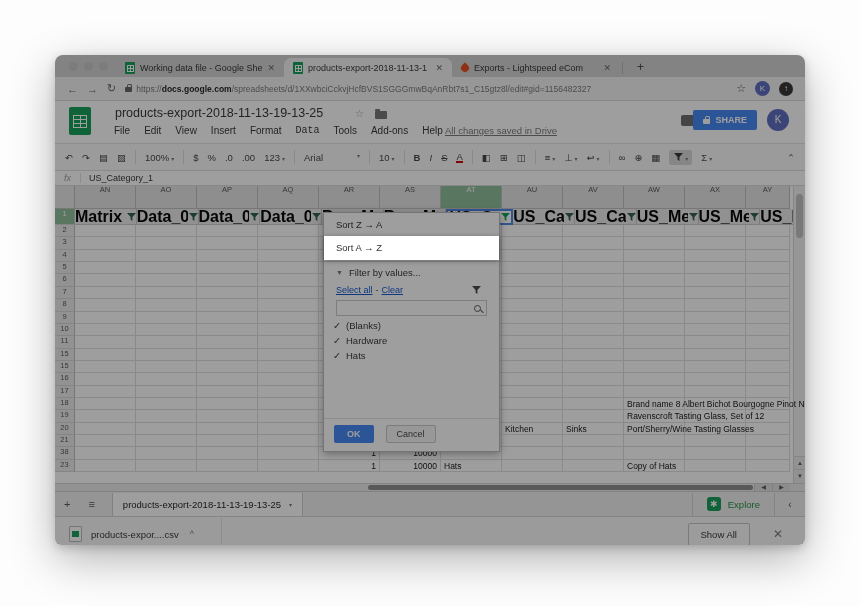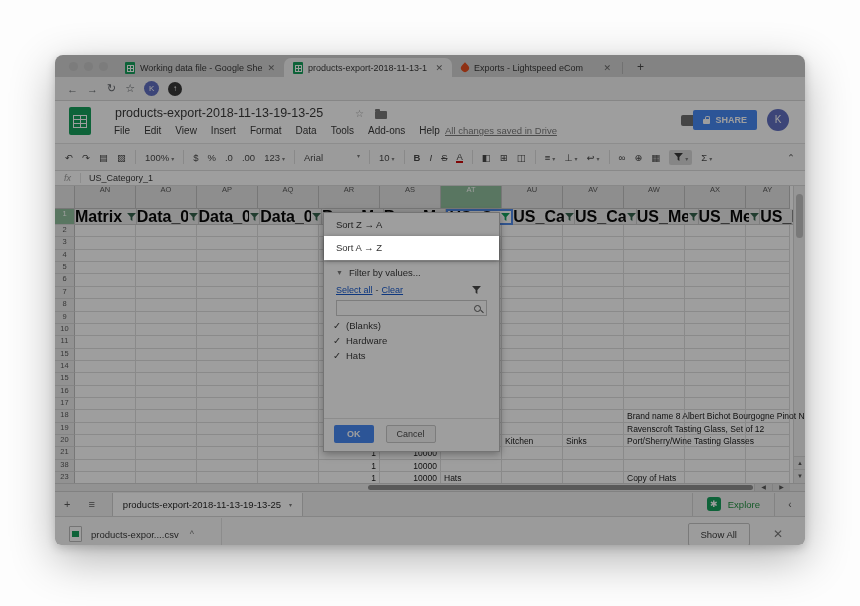--- a/index.html
+++ b/index.html
@@ -154,37 +154,41 @@
       <span class="x">✕</span>
     </div>
     <div class="tdiv"></div>
     <div class="newtab">+</div>
   </div>
 
   <div class="addressbar">
     <span class="navic">←</span>
     <span class="navic">→</span>
     <span class="navic">↻</span>
+    <div class="url">
+      <span class="lock"></span>
+      <span><span>https://</span><b>docs.google.com</b><span>/spreadsheets/d/1XXwbciCckvjHcfBVS1SGGGmwBqAnRbt7s1_C15gtz8l/edit#gid=1156482327</span></span>
+    </div>
     <span class="star">☆</span>
     <span class="avatar">K</span>
     <span class="extbtn">↑</span>
   </div>
 
   <div class="docbar">
     <div class="doclogo"></div>
     <div class="doctitle">products-export-2018-11-13-19-13-25</div>
     <div class="docstar">☆</div>
     <div class="folder"></div>
     <div class="menubar" id="menubar">
         <div class="" style="display: inline;">File</div>
         <div class="" style="display: inline;">Edit</div>
         <div class="" style="display: inline;">View</div>
         <div class="" style="display: inline;">Insert</div>
         <div class="" style="display: inline;">Format</div>
-        <div class="" style="display: inline;">Data</div>
+        <div class="" style="display: inline; font-family: Liberation Mono, monospace;">Data</div>
         <div class="" style="display: inline;">Tools</div>
         <div class="" style="display: inline;">Add-ons</div>
         <div class="" style="display: inline;">Help</div>
       </div>
     <div class="savestatus">All changes saved in Drive</div>
     <div class="commentic"></div>
     <div class="sharebtn">
         <span class="lock white"></span>
         <span>SHARE</span>
       </div>
@@ -517,35 +521,20 @@
           <div class="cell" style="width: 61px;"></div>
           <div class="cell" style="width: 61px;"></div>
           <div class="cell" style="width: 61px;"></div>
           <div class="cell" style="width: 61px;"></div>
           <div class="cell" style="width: 61px;"></div>
           <div class="cell" style="width: 61px;"></div>
           <div class="cell" style="width: 61px;"></div>
           <div class="cell" style="width: 44px;"></div>
         </div>
         <div class="row">
-          <div class="rownum">14</div>
-          <div class="cell" style="width: 61px;"></div>
-          <div class="cell" style="width: 61px;"></div>
-          <div class="cell" style="width: 61px;"></div>
-          <div class="cell" style="width: 61px;"></div>
-          <div class="cell" style="width: 61px;"></div>
-          <div class="cell" style="width: 61px;"></div>
-          <div class="cell" style="width: 61px;"></div>
-          <div class="cell" style="width: 61px;"></div>
-          <div class="cell" style="width: 61px;"></div>
-          <div class="cell" style="width: 61px;"></div>
-          <div class="cell" style="width: 61px;"></div>
-          <div class="cell" style="width: 44px;"></div>
-        </div>
-        <div class="row">
           <div class="rownum">15</div>
           <div class="cell" style="width: 61px;"></div>
           <div class="cell" style="width: 61px;"></div>
           <div class="cell" style="width: 61px;"></div>
           <div class="cell" style="width: 61px;"></div>
           <div class="cell" style="width: 61px;"></div>
           <div class="cell" style="width: 61px;"></div>
           <div class="cell" style="width: 61px;"></div>
           <div class="cell" style="width: 61px;"></div>
           <div class="cell" style="width: 61px;"></div>

